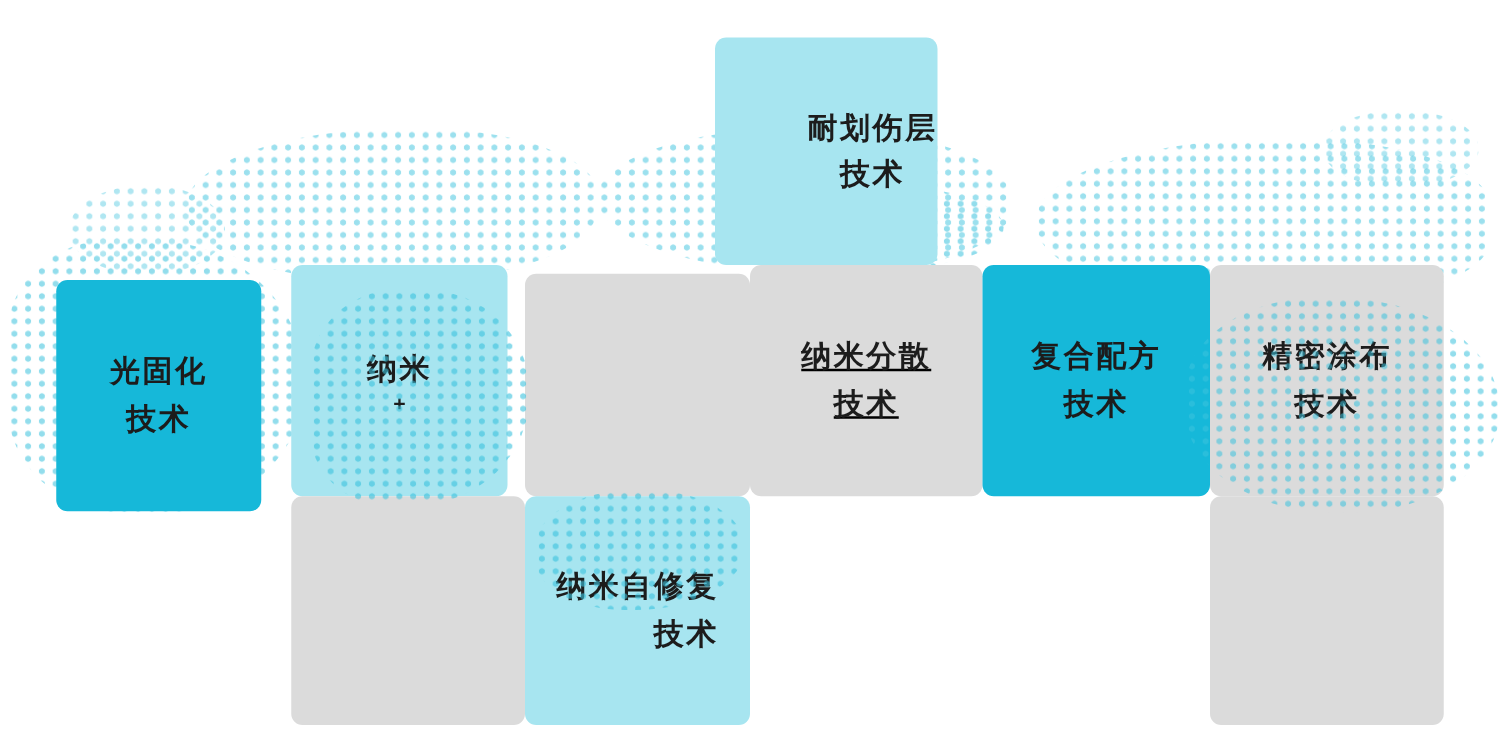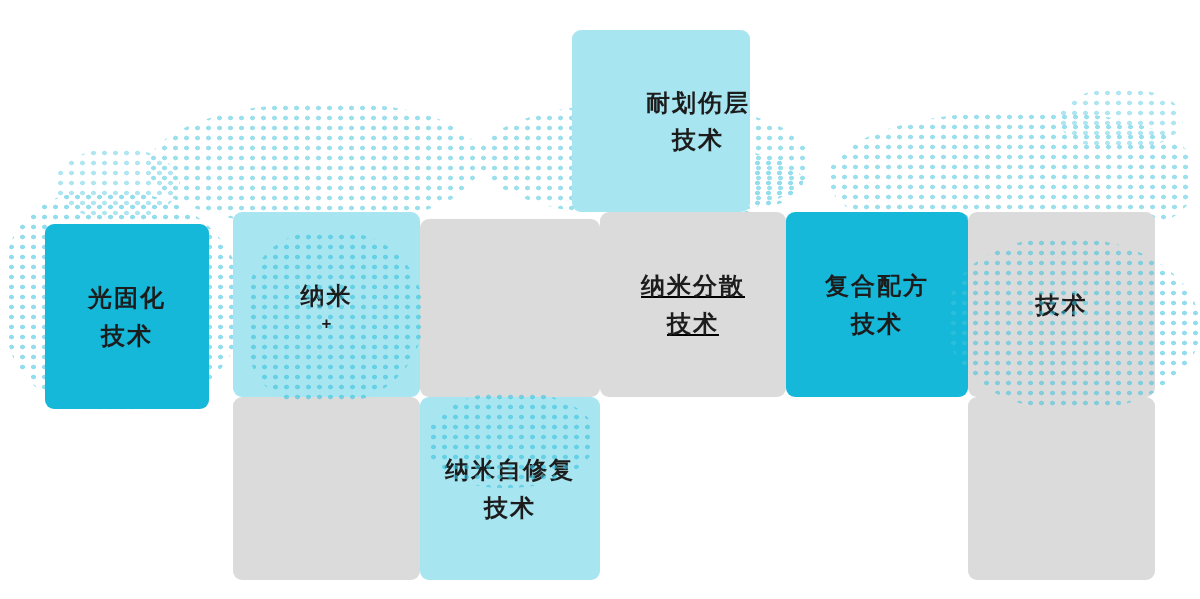--- a/index.html
+++ b/index.html
@@ -47,27 +47,27 @@
     line-height:1.55;
     letter-spacing:2px;
     color:var(--text,#1c1c1c);
   }
   .label span{display:block;}
   .label span.plus{font-size:17px;line-height:1.0;letter-spacing:0;}
 
   
   .r1c4{left:572px;top:30px;width:178px;height:182px;justify-content:flex-end;}
   .r2c1{left:45px;top:212px;width:164px;height:185px;margin-top:12px;}
-  .r2c2{left:233px;top:212px;width:187px;height:185px;}
+  .r2c2{left:233px;top:212px;width:173px;height:185px;}
   .r2c3{left:420px;top:219px;width:180px;height:178px;}
   .r2c4{left:600px;top:212px;width:186px;height:185px;text-decoration:underline;}
   .r2c5{left:786px;top:212px;width:182px;height:185px;}
   .r2c6{left:968px;top:212px;width:187px;height:185px;}
   .r3c2{left:233px;top:397px;width:187px;height:183px;}
-  .r3c3{left:420px;top:397px;width:180px;height:183px;}
+  .r3c3{left:420px;top:397px;width:180px;height:183px;text-align:right;}
   .r3c6{left:968px;top:397px;width:187px;height:183px;}
 </style>
 </head>
 <body>
 
 <div class="stage">
 
   <div class="dots d1"></div>
   <div class="dots d2"></div>
   <div class="dots d4"></div>
@@ -108,20 +108,21 @@
 
   <div class="tile bright r2c5">
     <div class="label">
       <span>复合配方</span>
       <span>技术</span>
     </div>
   </div>
 
   <div class="tile gray r2c6">
     <div class="label">
+      <span>精密涂布</span>
       <span>技术</span>
     </div>
   </div>
 
   <div class="tile gray r3c2"></div>
 
   <div class="tile light r3c3">
     <div class="label">
       <span>纳米自修复</span>
       <span>技术</span>

